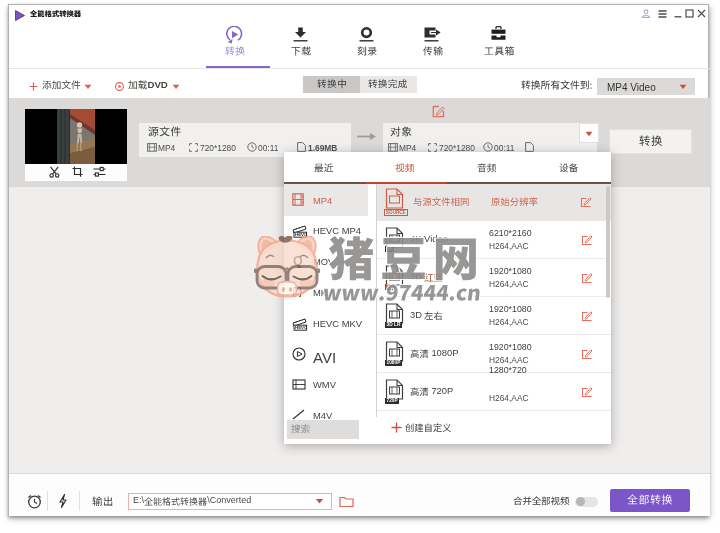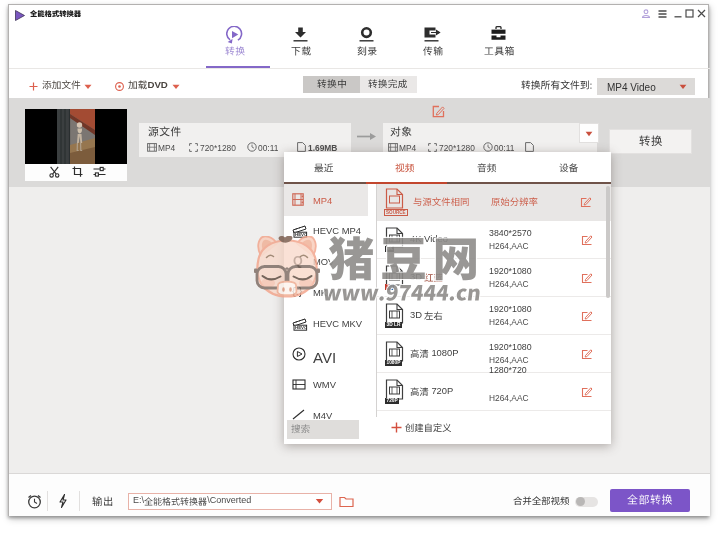--- a/index.html
+++ b/index.html
@@ -269,21 +269,21 @@
     </svg>
     <div style="position:absolute;left:377px;top:258px;width:234px;height:1px;background:#eceae9"></div>
     <svg style="position:absolute;left:385px;top:227px;" width="20" height="22" viewBox="0 0 20 22">
       <path d="M1.5 1 H12 L17.5 6.5 V20 H1.5 Z" fill="#fff" stroke="#3f3f3f" stroke-width="1.2"></path>
       <path d="M12 1 V6.5 H17.5" fill="none" stroke="#3f3f3f" stroke-width="1.1"></path>
       <rect x="4.5" y="8" width="10" height="7" fill="none" stroke="#3f3f3f" stroke-width="1"></rect>
       <path d="M7 8 V15 M12 8 V15" stroke="#3f3f3f" stroke-width="0.8"></path>
     </svg>
     <div style="position:absolute;left:385px;top:245.8px;background:#2d2d2d;color:#fff;font-family:'Liberation Sans';font-size:4.8px;font-weight:bold;line-height:6px;padding:0 1.5px">4K</div>
     <div style="position:absolute;left:410.0px;top:233.1px;font-family:'Liberation Sans',sans-serif;font-size:9.4px;font-weight:400;color:#3f3f3f;white-space:nowrap">4K Video</div>
-    <div style="position:absolute;left:489px;top:228px;font-family:'Liberation Sans',sans-serif;font-size:8.8px;font-weight:400;color:#3f3f3f;white-space:nowrap;">3840*2570</div>
+    <div style="position:absolute;left:489px;top:228px;font-family:'Liberation Sans',sans-serif;font-size:8.8px;font-weight:400;color:#3f3f3f;white-space:nowrap;">6210*2160</div>
     <div style="position:absolute;left:489px;top:240.8px;font-family:'Liberation Sans',sans-serif;font-size:8.4px;font-weight:400;color:#4b4b4b;white-space:nowrap;">H264,AAC</div>
     <svg style="position:absolute;left:581px;top:234px;" width="12" height="12" viewBox="0 0 12 12">
       <path d="M1.5 2.8 V10.5 H10.5 M1.5 5 V2.5 H6.5" fill="none" stroke="#e0705c" stroke-width="1.1"></path>
       <path d="M4.5 7.5 L9.8 1.8 L11 3 L5.8 8.7 L4.2 9 Z" fill="none" stroke="#e0705c" stroke-width="1"></path>
     </svg>
     <div style="position:absolute;left:377px;top:296px;width:234px;height:1px;background:#eceae9"></div>
     <svg style="position:absolute;left:385px;top:265px;" width="20" height="22" viewBox="0 0 20 22">
       <path d="M1.5 1 H12 L17.5 6.5 V20 H1.5 Z" fill="#fff" stroke="#3f3f3f" stroke-width="1.2"></path>
       <path d="M12 1 V6.5 H17.5" fill="none" stroke="#3f3f3f" stroke-width="1.1"></path>
       <rect x="4.5" y="8" width="10" height="7" fill="none" stroke="#3f3f3f" stroke-width="1"></rect>

